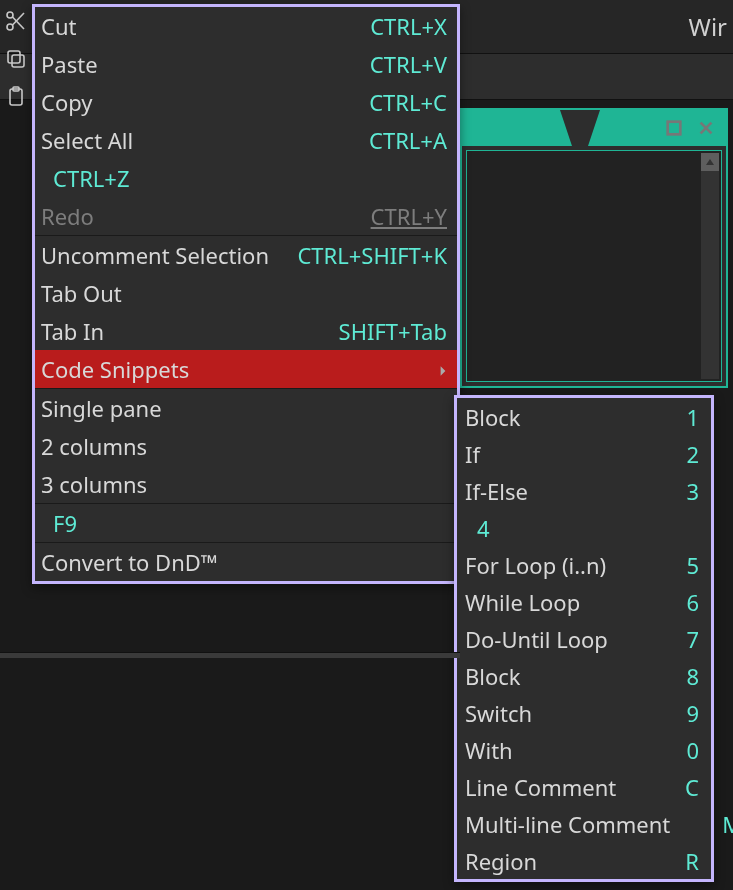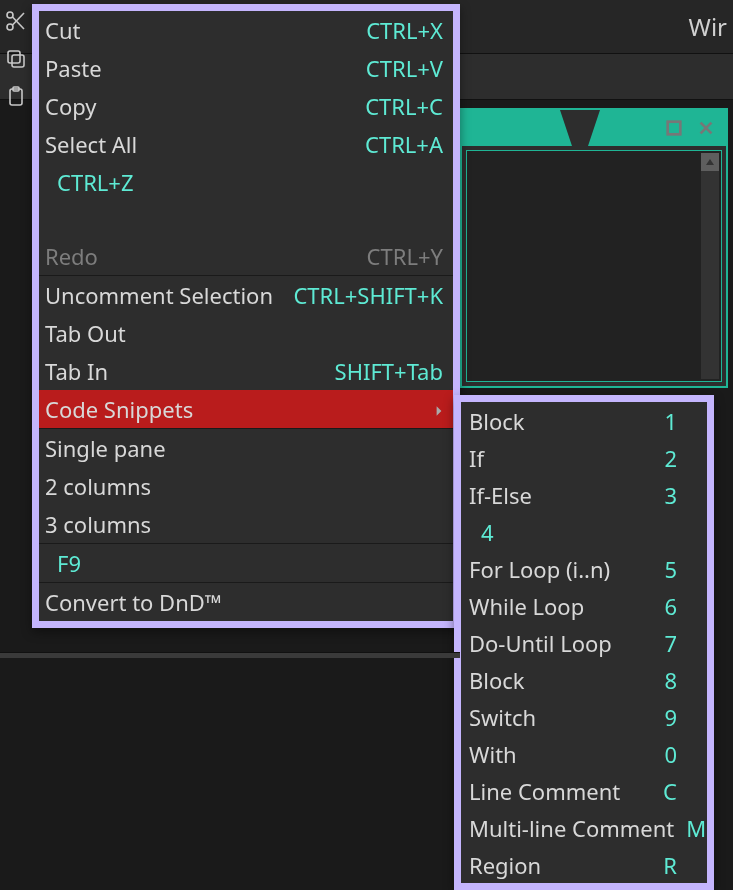--- a/index.html
+++ b/index.html
@@ -98,39 +98,39 @@
     width: 28px; height: 30px;
     display: flex; align-items: center; justify-content: center;
     color: #c0c0c0;
   }
   .icon-strip svg { stroke: #c8c8c8; fill: none; stroke-width: 1.6; }
 
   
   .menu {
     position: absolute;
     background: #2d2d2d;
-    border: 7px solid #c4b5fd;
+    border: 3px solid #c4b5fd;
     box-shadow: 0 4px 10px rgba(0,0,0,.4);
   }
   .menu.primary {
     left: 32px; top: 4px;
     width: 428px;
   }
   .menu-item {
     display: flex;
     align-items: center;
     height: 38px;
     padding: 0 10px 0 6px;
     white-space: nowrap;
     cursor: default;
   }
   .menu-item .lbl { flex: 1; }
   .menu-item .shortcut { color: #5eead4; padding-left: 12px; }
-  .menu-item.disabled { color: #7d7d7d; margin-top: 36px; }
-  .menu-item.disabled .shortcut { color: #7d7d7d; }
+  .menu-item.disabled { color: #7d7d7d; }
+  .menu-item.disabled .shortcut { color: #7d7d7d; text-decoration: underline; }
   .menu-item.highlight {
     background: #b91c1c;
   }
   .menu-item .arrow {
     width: 12px;
     color: #aaa;
     text-align: right;
   }
   .menu-sep {
     height: 1px;
@@ -138,21 +138,22 @@
     margin: 0;
   }
 
   
   .menu.sub {
     left: 454px; top: 395px;
     width: 260px;
   }
   .menu.sub .menu-item {
     height: 37px;
-    padding: 0 30px 0 8px;
+    padding: 0 12px 0 8px;
+    gap: 40px;
   }
   .menu.sub .shortcut {
     min-width: 18px;
     text-align: right;
   }
 
   .bottom-shadow {
     position: absolute;
     left: 0;
     top: 652px;

